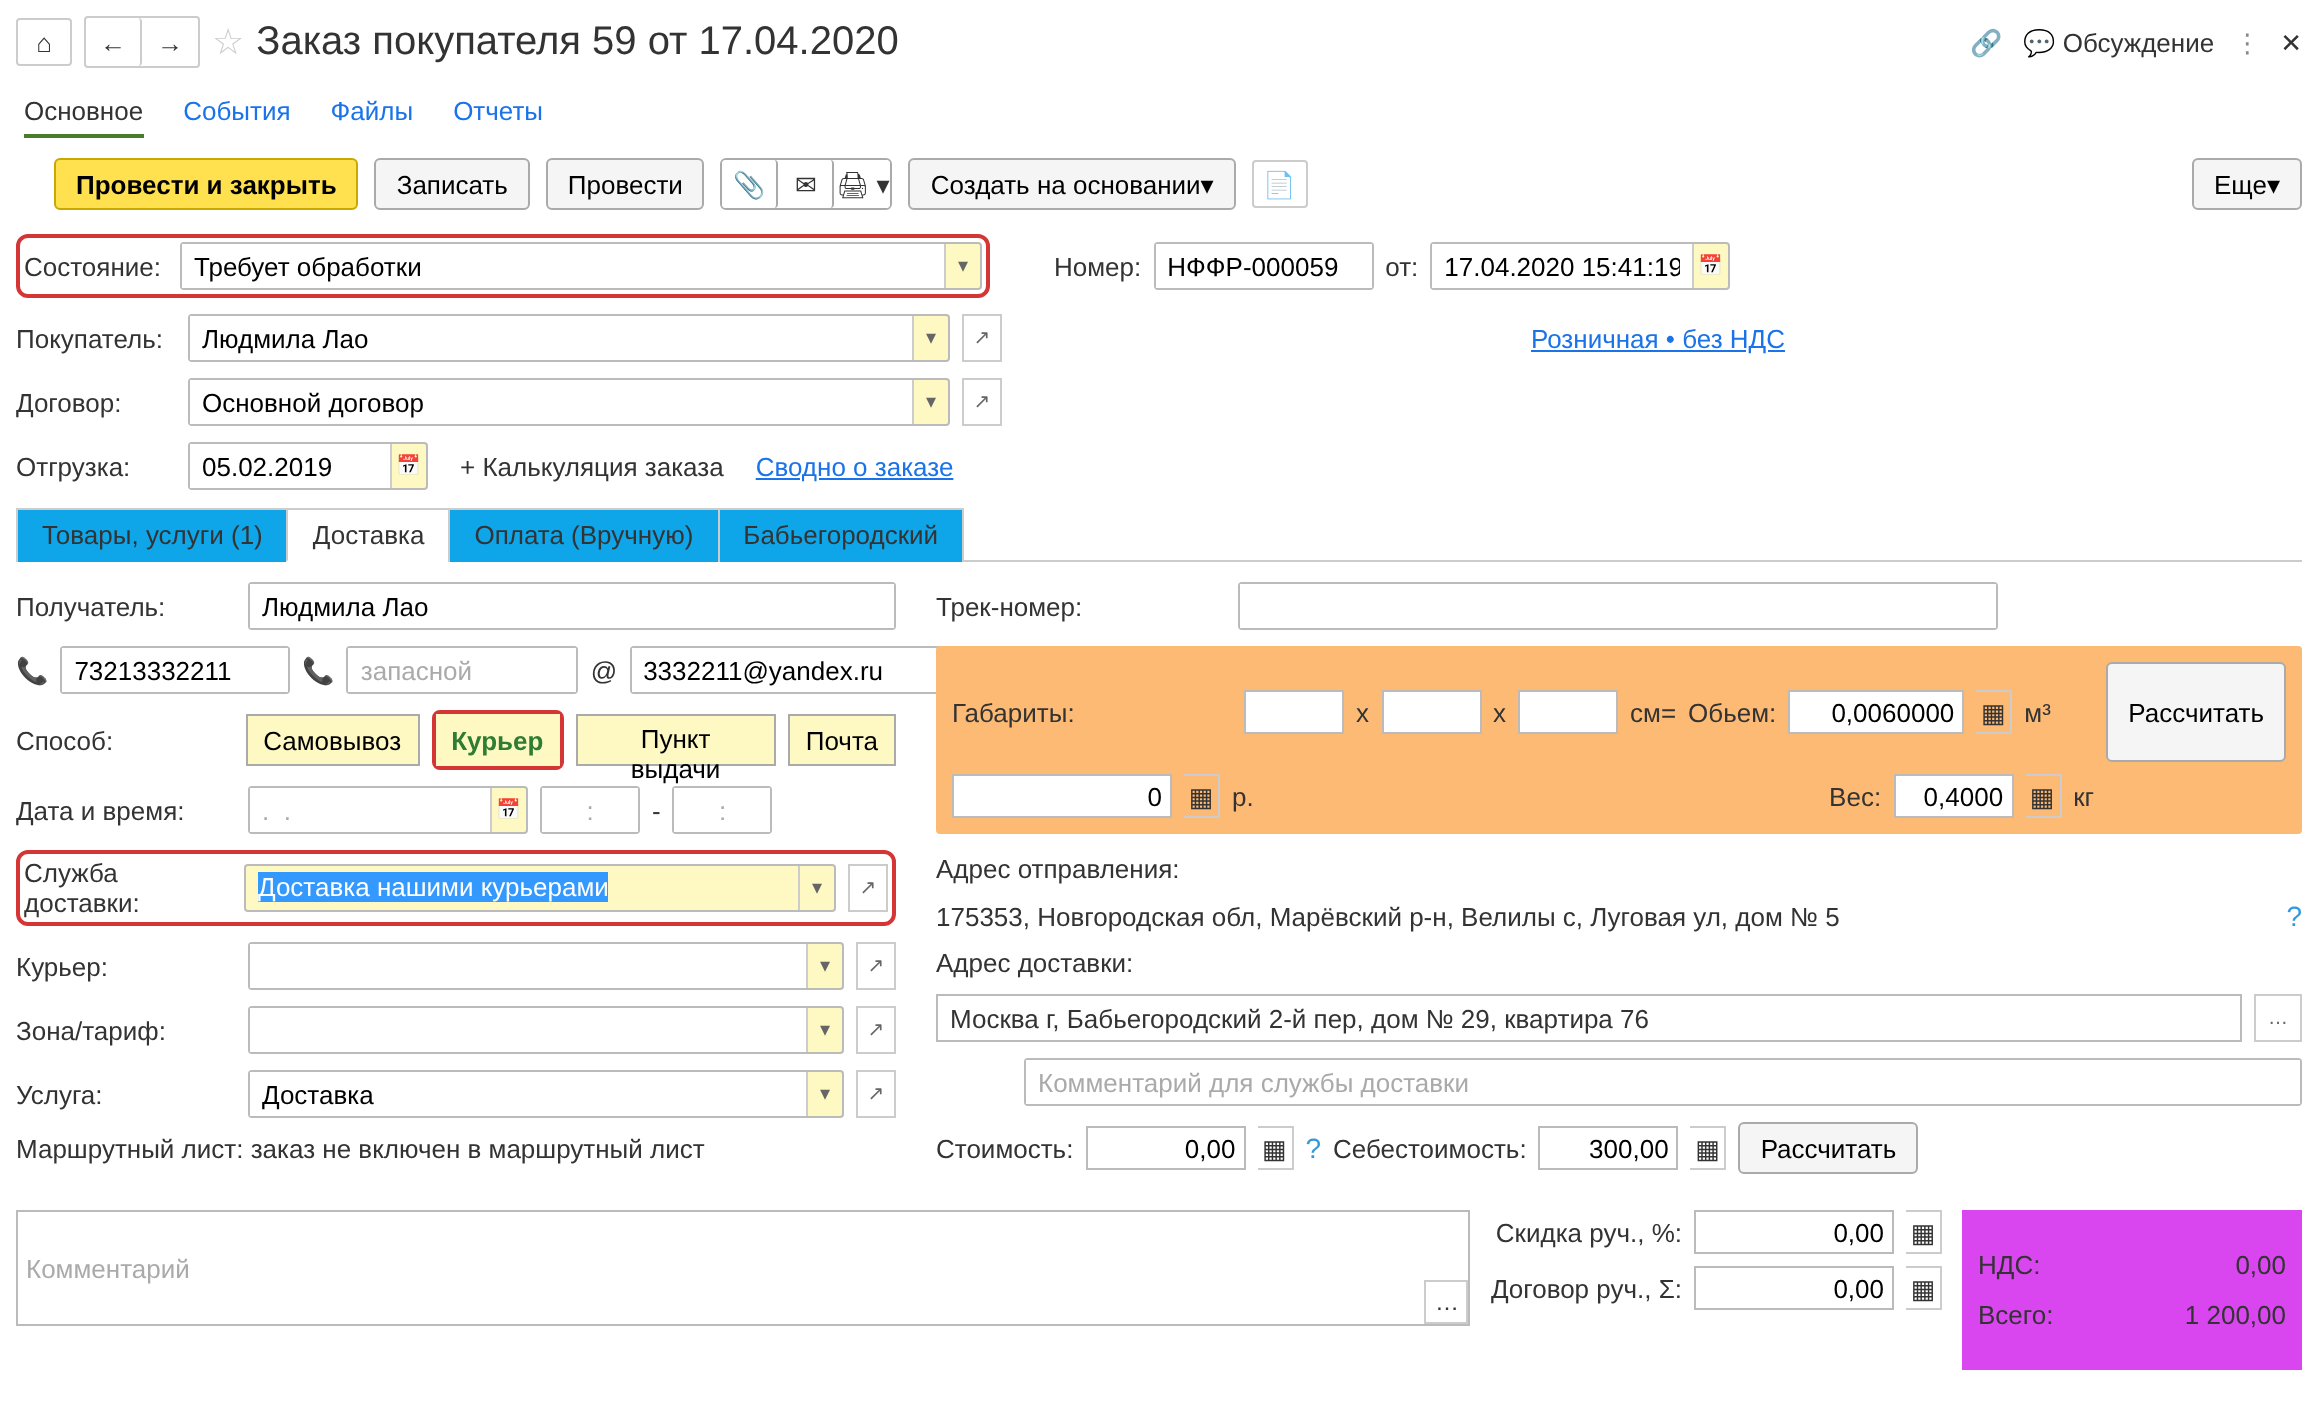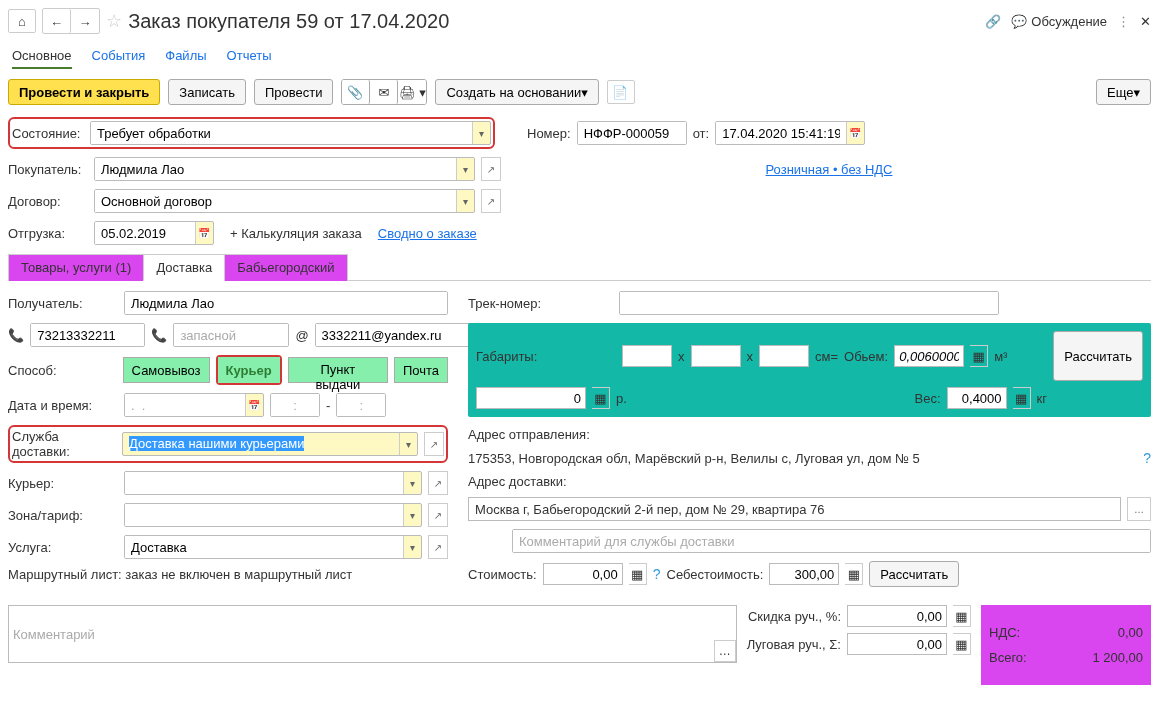--- a/index.html
+++ b/index.html
@@ -8,44 +8,44 @@
 .icon-btn { width: 28px; height: 24px; border: 1px solid #ccc; background: #fff; display: inline-flex; align-items: center; justify-content: center; cursor: pointer; border-radius: 2px; }
 .nav-group { display: inline-flex; border: 1px solid #ccc; border-radius: 2px;}
 .nav-group .icon-btn{ border: none; border-right: 1px solid #ccc;}
 .nav-group .icon-btn:last-child{border-right:none;}
 .title { font-size: 20px; flex: 1; }
 .star { color: #ccc; font-size: 18px; cursor: pointer; }
 .header-right { display: flex; align-items: center; gap: 10px; }
 .tabs-main { display: flex; gap: 20px; margin-bottom: 10px; padding-left: 4px; }
 .tab-main { color: #1a73e8; cursor: pointer; padding: 4px 0; }
 .tab-main.active { color: #333; border-bottom: 2px solid #4a7c2e; font-weight: normal; }
-.toolbar { display: flex; align-items: center; gap: 8px; margin-bottom: 12px; }
+.toolbar { display: flex; align-items: center; gap: 8px; margin-bottom: 12px; margin-left: 19px; }
 .btn { border: 1px solid #aaa; background: #f5f5f5; padding: 4px 10px; cursor: pointer; border-radius: 3px; height: 26px; display:inline-flex; align-items:center;}
 .btn-primary { background: #ffe04f; border-color: #c9a800; font-weight: bold; }
 .btn-group { display: inline-flex; border: 1px solid #aaa; border-radius: 3px; }
 .btn-group .icon-btn { border: none; border-right: 1px solid #aaa; height: 24px;}
 .btn-group .icon-btn:last-child { border-right: none; }
 .row { display: flex; align-items: center; margin-bottom: 8px; gap: 6px; }
 .label { width: 80px; }
 .input-wrap { display: flex; border: 1px solid #bbb; height: 24px; align-items: stretch; background: #fef9c3; border-radius: 2px;}
 .input-wrap input { border: none; flex: 1; padding: 2px 6px; outline: none; min-width: 0;}
 .input-btn { width: 18px; display: flex; align-items: center; justify-content: center; border-left: 1px solid #ccc; cursor: pointer; font-size: 10px; color: #666;}
 .highlight-red { border: 2px solid #d43535; border-radius: 6px; padding: 2px; display: flex; align-items: center; gap: 6px; }
 .link { color: #1a73e8; text-decoration: underline; cursor: pointer; }
 .sub-tabs { display: flex; border-bottom: 1px solid #ccc; margin-bottom: 10px; }
-.sub-tab { padding: 5px 12px; border: 1px solid #ccc; border-bottom: none; background: #d946ef; cursor: pointer; margin-right: -1px; position:relative; top:1px;}
+.sub-tab { padding: 5px 12px; border: 1px solid #ccc; border-bottom: none; background: #0ea5e9; cursor: pointer; margin-right: -1px; position:relative; top:1px;}
 .sub-tab.active { background: #fff; border-bottom:1px solid #fff;}
 .cols { display: flex; gap: 20px; }
 .col-left { width: 440px; }
 .col-right { flex: 1; }
-.btn-toggle { padding: 4px 8px; border: 1px solid #aaa; background: #86efac; cursor: pointer; height:26px;}
+.btn-toggle { padding: 4px 8px; border: 1px solid #aaa; background: #fef9c3; cursor: pointer; height:26px;}
 .btn-toggle.active { color: #2e7d32; font-weight: bold;}
 .highlight-btn { border: 2px solid #d43535; border-radius: 4px; padding:0;}
 .highlight-btn .btn-toggle{border:none;}
-.gray-box { background: #14b8a6; padding: 8px; margin-bottom: 10px; border-radius:2px;}
+.gray-box { background: #fdba74; padding: 8px; margin-bottom: 10px; border-radius:2px;}
 .dim-input { width: 50px; border: 1px solid #bbb; height: 22px; text-align:right; padding: 0 4px;}
 .num-input { border: 1px solid #bbb; height: 22px; text-align: right; padding: 0 4px;}
 .address-box { border: 1px solid #bbb; padding: 3px 6px; display: flex; align-items: center; height: 24px;}
 .dots-btn { width: 22px; display: flex; align-items: center; justify-content: center; border-left: 1px solid #ccc; cursor: pointer; font-size:12px;}
 .footer { display: flex; gap: 10px; margin-top: 10px; align-items:flex-start;}
 .comment-box { flex: 1; border: 1px solid #bbb; height: 58px; display: flex; align-items:stretch;}
 .comment-box input{flex:1;border:none;padding:4px;outline:none;}
 .totals { display: flex; flex-direction: column; gap: 6px; align-items: flex-end; }
 .totals-row { display: flex; align-items: center; gap: 6px; }
 .summary { background: #d946ef; padding: 20px 8px; min-width: 170px; display: flex; flex-direction: column; gap: 10px;}
@@ -142,20 +142,21 @@
     <input value="05.02.2019" style="">
     <span class="input-btn">📅</span>
   </div>
   <span style="margin-left:10px;">+ Калькуляция заказа</span>
   <span class="link" style="margin-left:10px;">Сводно о заказе</span>
 </div>
 
 <div class="sub-tabs">
   <div class="sub-tab">Товары, услуги (1)</div>
   <div class="sub-tab active">Доставка</div>
+  <div class="sub-tab">Оплата (Вручную)</div>
   <div class="sub-tab">Бабьегородский</div>
 </div>
 
 <div class="cols">
   <div class="col-left">
     <div class="row">
       <span style="width:110px;">Получатель:</span>
       <div class="input-wrap" style="flex:1;">
           <input value="Людмила Лао" style="">
         </div>
@@ -244,21 +245,21 @@
     <div class="gray-box">
       <div class="row" style="margin-bottom:6px;">
         <span style="width:140px;">Габариты:</span>
         <input class="dim-input" style="">
         <span>x</span>
         <input class="dim-input" style="">
         <span>x</span>
         <input class="dim-input" style="">
         <span>см=</span>
         <span>Обьем:</span>
-        <input class="num-input" style="width: 70px; font-style: italic;" value="0,0060000">
+        <input class="num-input" style="width: 88px;" value="0,0060000">
           <span class="calc-btn-small">▦</span>
         <span>м³</span>
         <button class="btn" style="height:50px;margin-left:auto;">Рассчитать</button>
       </div>
       <div class="row" style="margin-bottom:0;">
         <input class="num-input" style="width: 110px;" value="0">
           <span class="calc-btn-small">▦</span>
         <span>р.</span>
         <span style="flex:1"></span>
         <span>Вес:</span>
@@ -307,21 +308,21 @@
     <input placeholder="Комментарий" style="">
     <span class="dots-btn" style="align-self:flex-end;height:22px;border:1px solid #ccc;">…</span>
   </div>
   <div class="totals">
     <div class="totals-row">
       <span>Скидка руч., %:</span>
       <input class="num-input" style="width: 100px;" value="0,00">
         <span class="calc-btn-small">▦</span>
     </div>
     <div class="totals-row">
-      <span>Луговая руч., Σ:</span>
+      <span>Договор руч., Σ:</span>
       <input class="num-input" style="width: 100px;" value="0,00">
         <span class="calc-btn-small">▦</span>
     </div>
   </div>
   <div class="summary">
     <div class="summary-row">
         <span>НДС:</span>
         <span>0,00</span>
       </div>
     <div class="summary-row">

